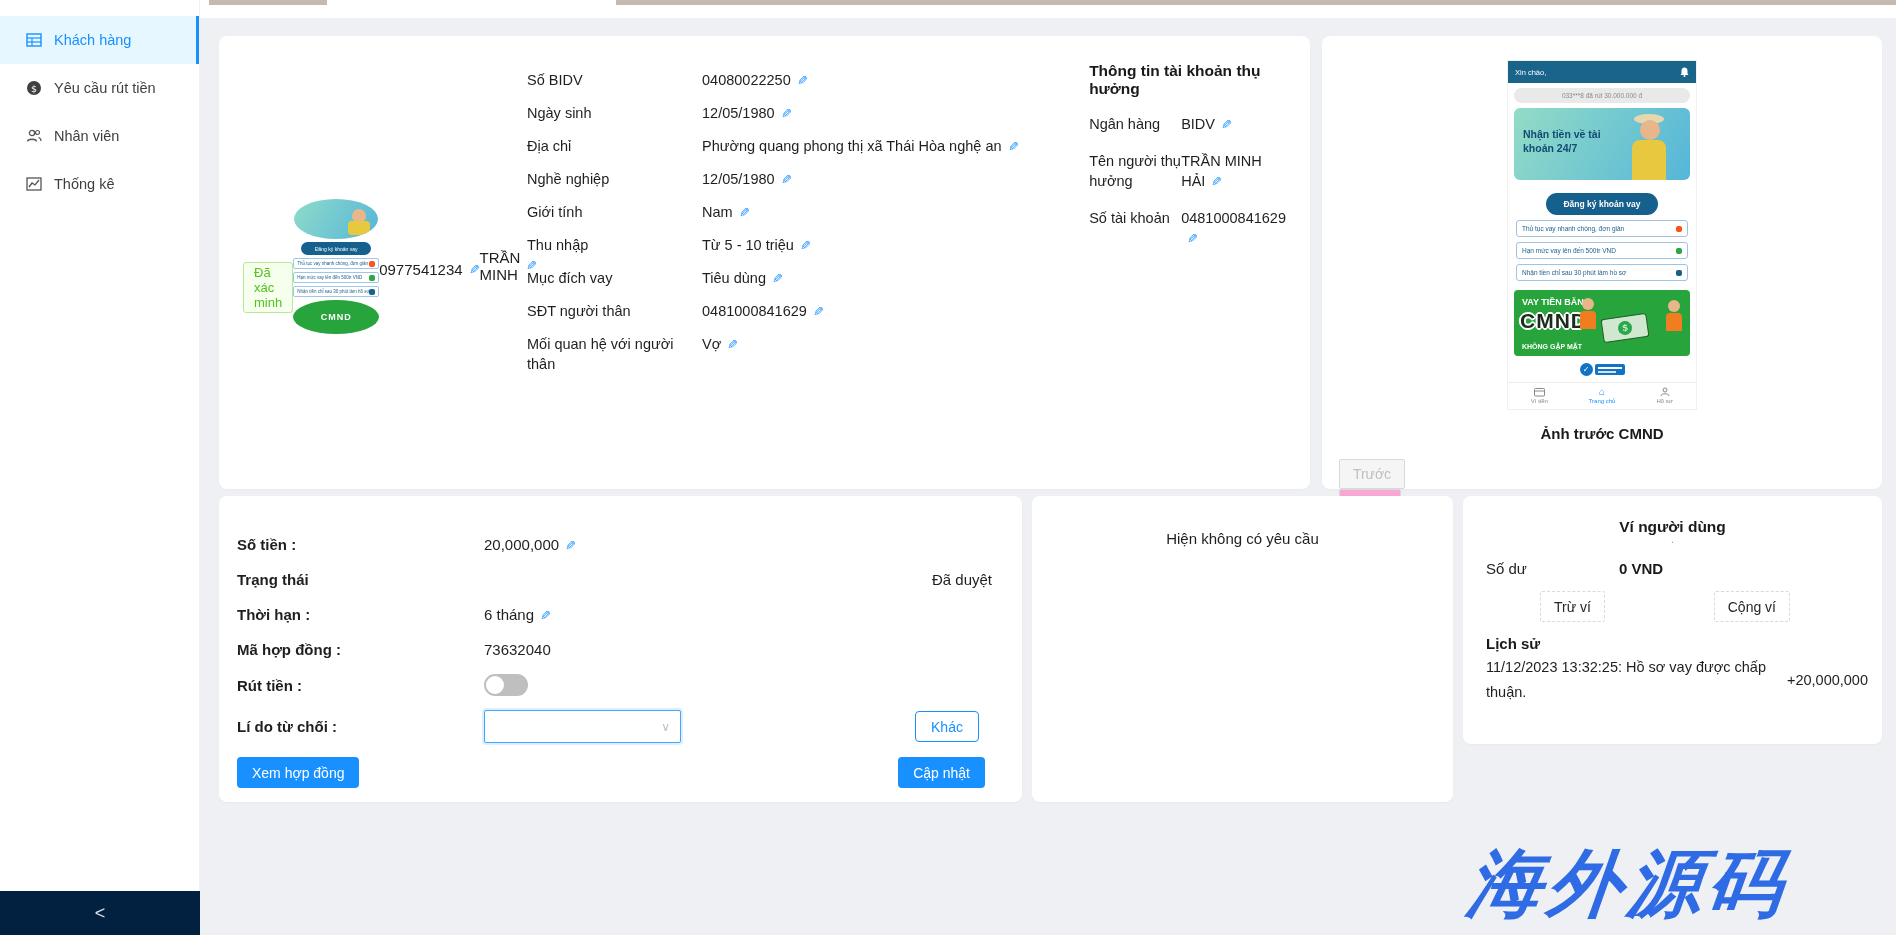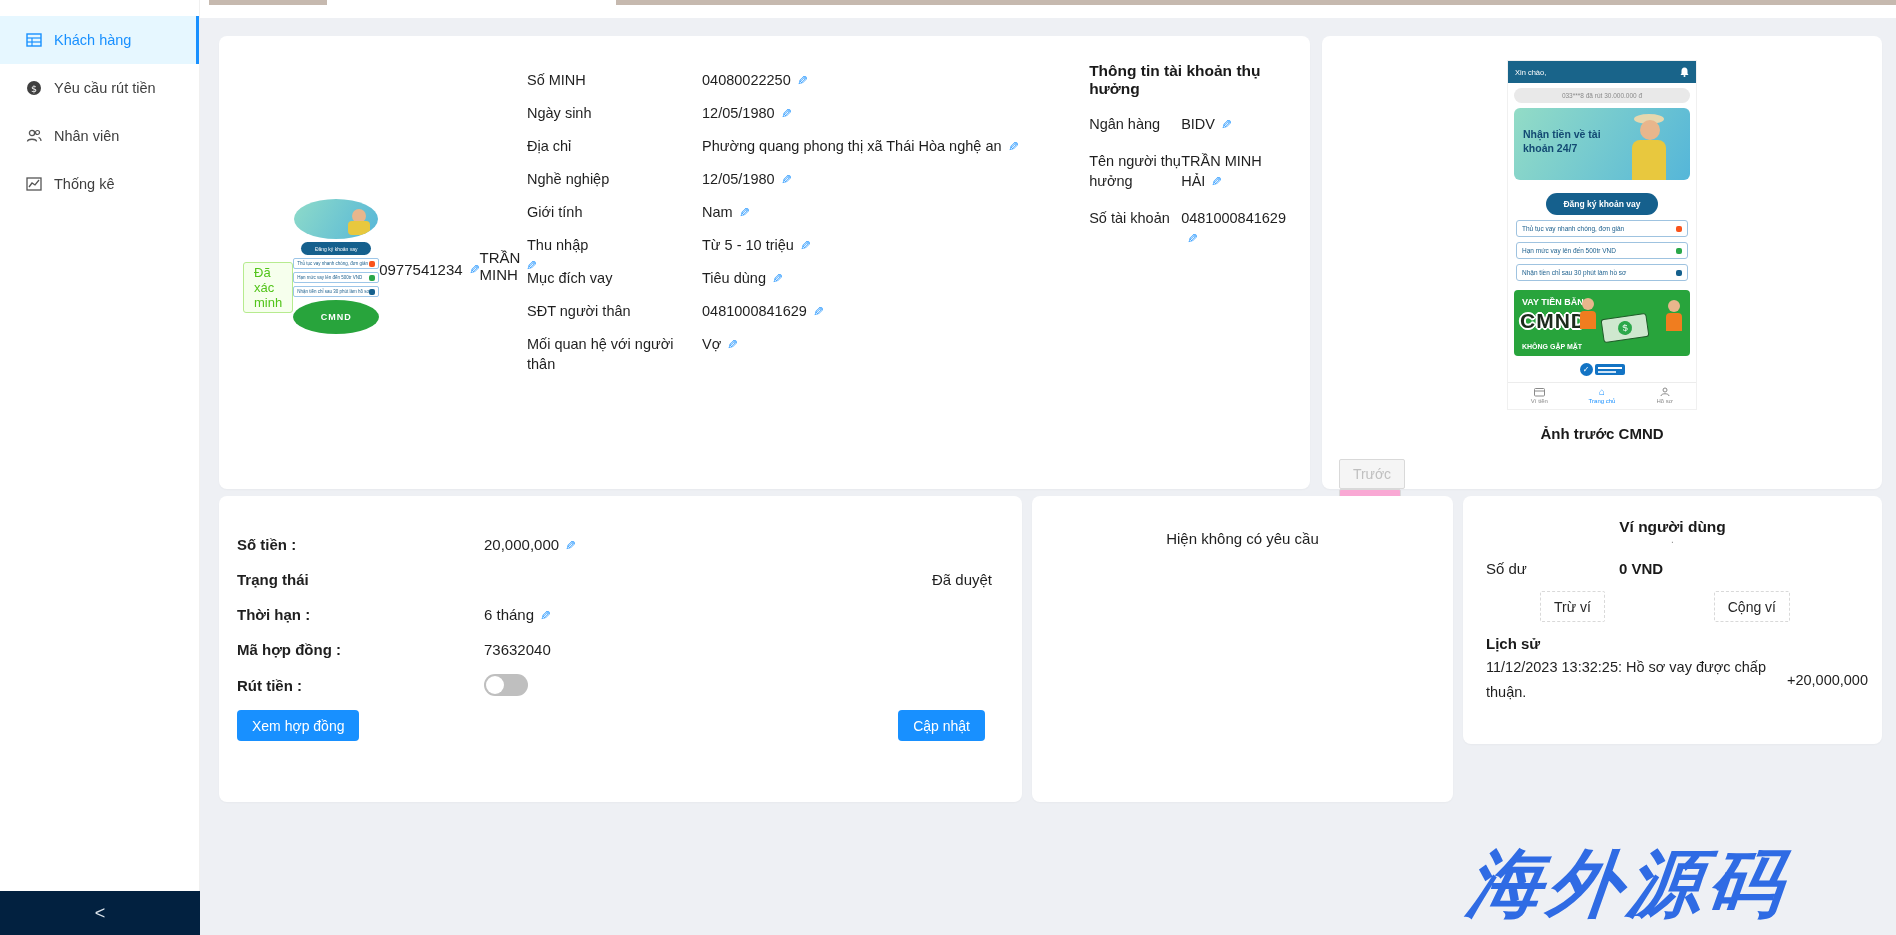--- a/index.html
+++ b/index.html
@@ -211,21 +211,21 @@
         <span class="pen">✎</span>
       </div>
     <div class="avatar-line">
         <span>TRẦN MINH</span>
         <span class="pen">✎</span>
       </div>
   </div>
 
   <div class="fields-col">
     <div class="frow">
-        <span class="flabel">Số MINH</span>
+        <span class="flabel">Số BIDV</span>
         <span class="fvalue"><span>04080022250</span><span class="pen">✎</span></span>
       </div>
     <div class="frow">
         <span class="flabel">Ngày sinh</span>
         <span class="fvalue"><span>12/05/1980</span><span class="pen">✎</span></span>
       </div>
     <div class="frow">
         <span class="flabel">Địa chỉ</span>
         <span class="fvalue"><span>Phường quang phong thị xã Thái Hòa nghệ an</span><span class="pen">✎</span></span>
       </div>
@@ -363,20 +363,28 @@
     <span><span>6 tháng</span><span class="pen">✎</span></span>
   </div>
   <div class="lrow">
     <span class="llabel">Mã hợp đồng :</span>
     <span>73632040</span>
   </div>
   <div class="lrow">
     <span class="llabel">Rút tiền :</span>
     <span class="switch"></span>
   </div>
+  <div class="lrow">
+    <span class="llabel">Lí do từ chối :</span>
+    <span class="select">
+      <span></span>
+      <span>∨</span>
+    </span>
+    <button class="btn-khac">Khác</button>
+  </div>
   <div class="loan-footer">
     <button class="btn-primary">Xem hợp đồng</button>
     <button class="btn-primary">Cập nhật</button>
   </div>
 </section>
 
 <section class="card" id="card-norequest">
   <span class="norequest-msg">Hiện không có yêu cầu</span>
 </section>
 

